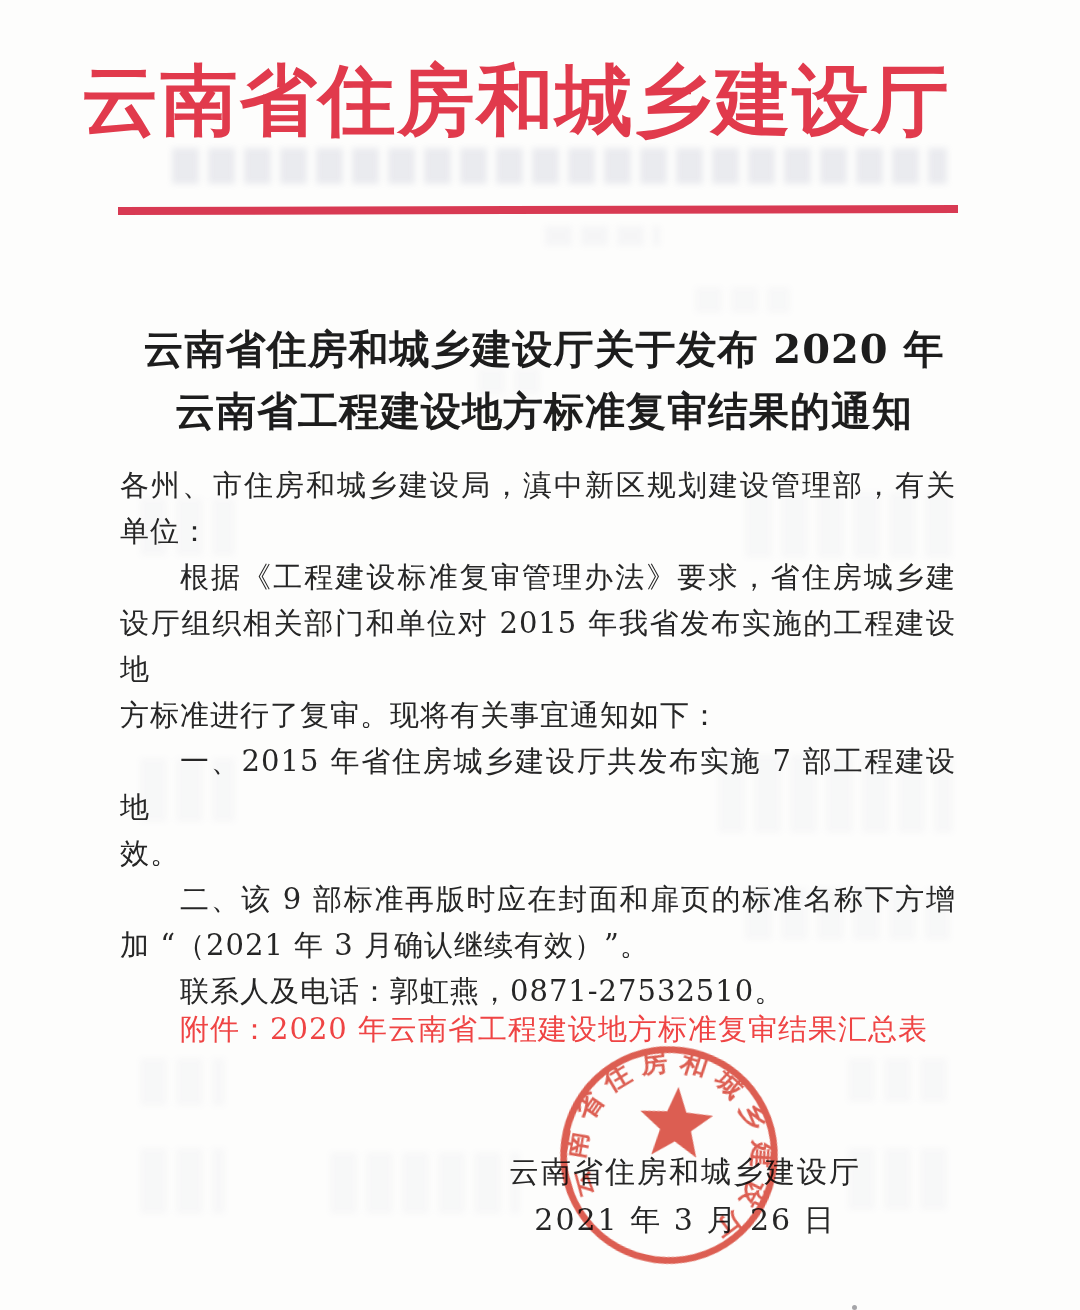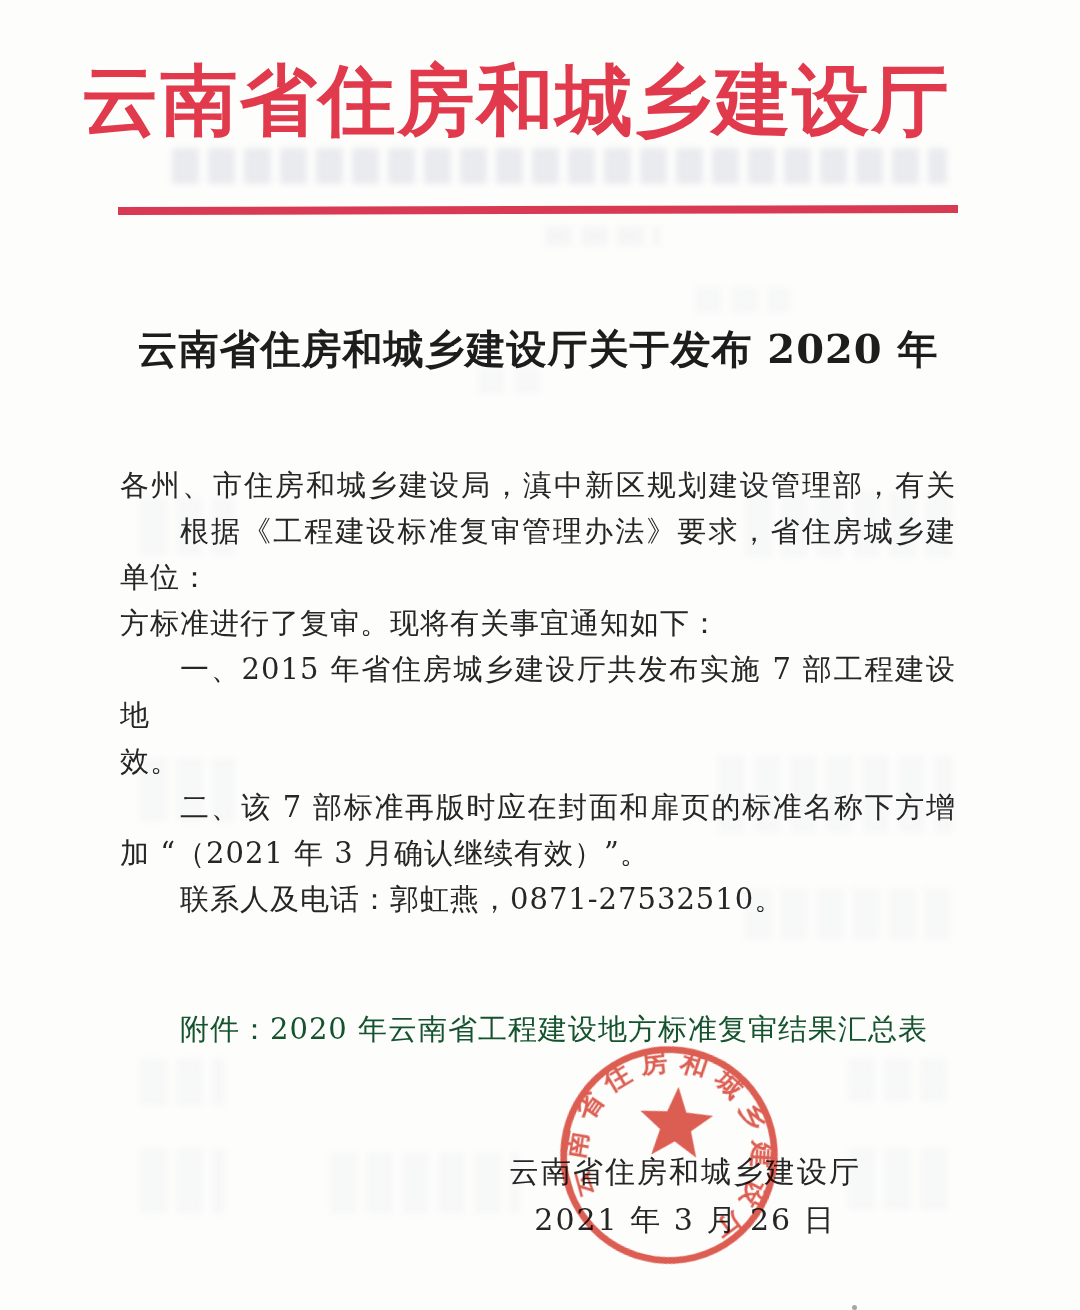--- a/index.html
+++ b/index.html
@@ -58,21 +58,21 @@
   .g9  { left:745px; top:888px;  width:205px; height:52px; }
   .g10 { left:140px; top:1058px; width:85px;  height:48px; }
   .g11 { left:848px; top:1058px; width:105px; height:44px; }
   .g12 { left:140px; top:1148px; width:85px;  height:66px; }
   .g13 { left:330px; top:1152px; width:190px; height:62px; }
   .g14 { left:848px; top:1148px; width:105px; height:62px; }
 
   
   .doc-title {
     position: absolute;
-    top: 318px; left: 58px;
+    top: 318px; left: 64px;
     width: 960px;
     text-align: center;
     font-size: 40px;
     font-weight: bold;
     color: #1d1d1d;
     line-height: 62px;
     letter-spacing: 1px;
   }
 
   
@@ -90,21 +90,21 @@
   .line.indent { text-indent: 60px; }
 
   .attachment-line {
     position: absolute;
     top: 1006px; left: 120px;
     width: 860px;
     font-size: 29px;
     line-height: 46px;
     letter-spacing: 1px;
     text-indent: 60px;
-    color: #14532d;
+    color: #ef4444;
   }
 
   
   .signature-block {
     position: absolute;
     top: 1148px; left: 440px;
     width: 490px;
     text-align: center;
     font-size: 30px;
     line-height: 48px;
@@ -157,30 +157,32 @@
   <div class="ghost faint g10"></div>
   <div class="ghost faint g11"></div>
   <div class="ghost faint g12"></div>
   <div class="ghost faint g13"></div>
   <div class="ghost faint g14"></div>
 
   <div class="divider"></div>
 
   <div class="doc-title">
     <div>云南省住房和城乡建设厅关于发布 2020 年</div>
+    <div>云南省工程建设地方标准复审结果的通知</div>
   </div>
 
   <div class="body-text">
     <div class="line fill">各州、市住房和城乡建设局，滇中新区规划建设管理部，有关</div>
+    <div class="line">单位：</div>
     <div class="line fill indent">根据《工程建设标准复审管理办法》要求，省住房城乡建</div>
-    <div class="line">单位：</div>
+    <div class="line fill">设厅组织相关部门和单位对 2015 年我省发布实施的工程建设地</div>
     <div class="line">方标准进行了复审。现将有关事宜通知如下：</div>
     <div class="line fill indent">一、2015 年省住房城乡建设厅共发布实施 7 部工程建设地</div>
     <div class="line">效。</div>
-    <div class="line fill indent">二、该 7 部标准再版时应在封面和扉页的标准名称下方增</div>
+    <div class="line fill indent">二、该 9 部标准再版时应在封面和扉页的标准名称下方增</div>
     <div class="line">加 “（2021 年 3 月确认继续有效）”。</div>
     <div class="line indent">联系人及电话：郭虹燕，0871-27532510。</div>
   </div>
 
   <div class="attachment-line">附件：2020 年云南省工程建设地方标准复审结果汇总表</div>
 
   <div class="signature-block">
     <div>云南省住房和城乡建设厅</div>
     <div>2021 年 3 月 26 日</div>
   </div>

